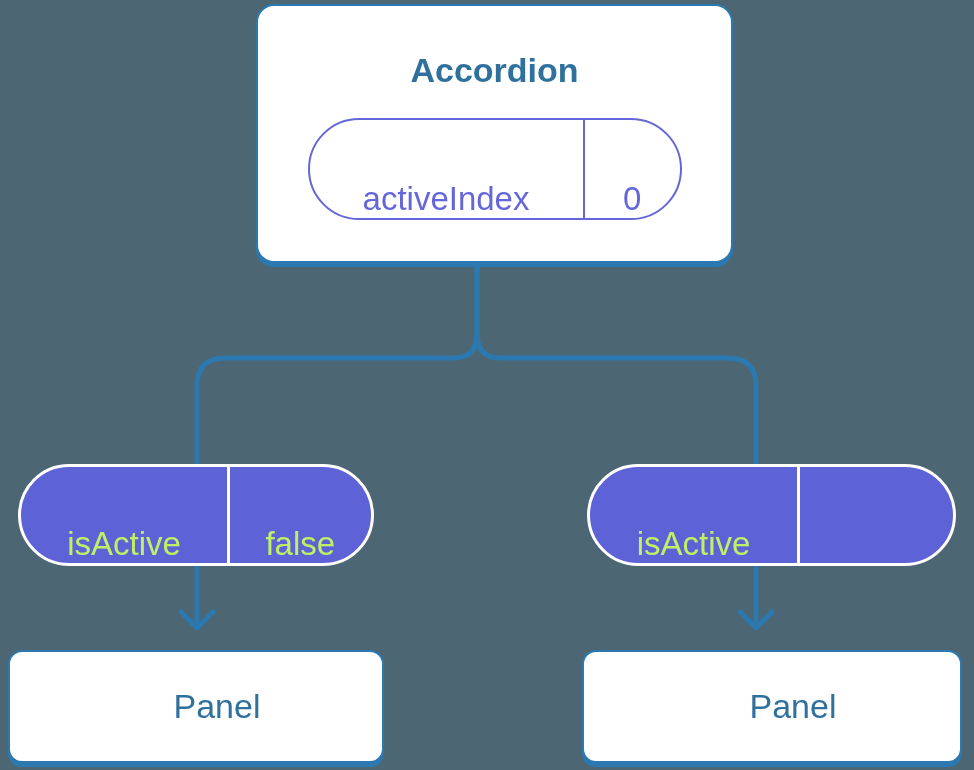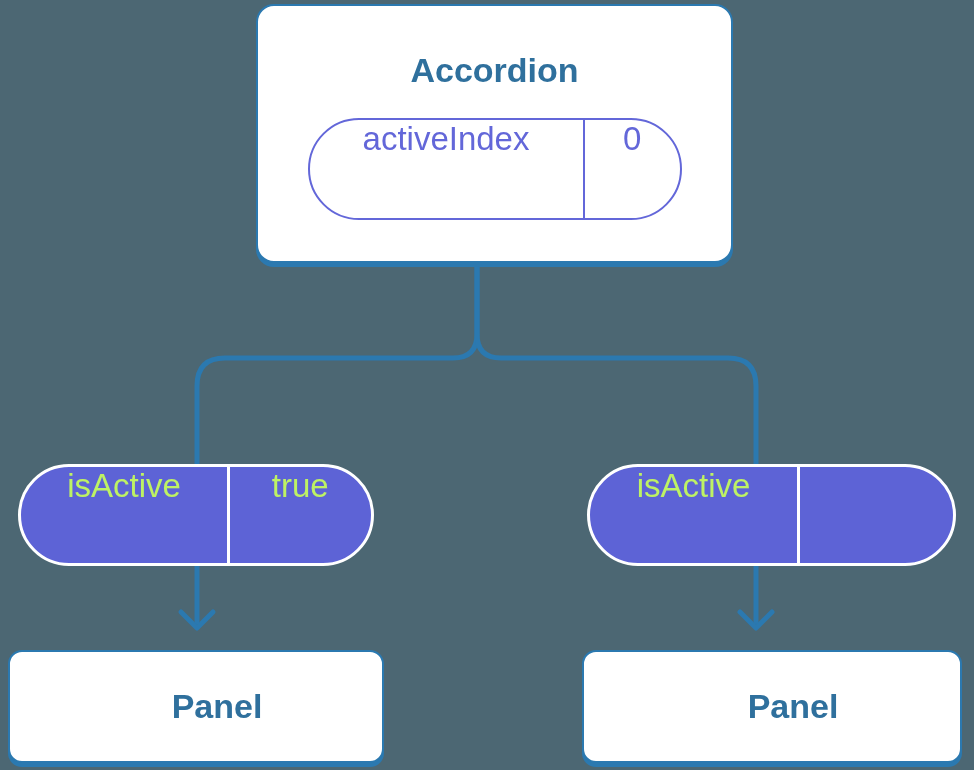--- a/index.html
+++ b/index.html
@@ -49,21 +49,21 @@
   .card-title {
     font-size: 34px;
     font-weight: 600;
     color: #2f709d;
     line-height: 44px;
     text-align: center;
   }
   .pill {
     box-sizing: border-box;
     display: flex;
-    align-items: flex-start;
+    align-items: flex-end;
     border-radius: 51px;
     overflow: hidden;
     height: 102px;
   }
   .pill .seg {
     display: flex;
     align-items: center;
     justify-content: center;
     font-size: 33px;
     white-space: nowrap;
@@ -111,21 +111,21 @@
     height: 113px;
     border-radius: 14px;
     display: flex;
     align-items: center;
     justify-content: center;
   }
   .card.panel.left  { left: 8px;   width: 376px; }
   .card.panel.right { left: 582px; width: 380px; }
   .panel-title {
     font-size: 34px;
-    font-weight: 700;
+    font-weight: 400;
     color: #2f709d;
     margin-left: 42px;
   }
 </style>
 </head>
 <body>
 
 <div class="canvas">
 
   <svg class="connectors" width="974" height="770" viewBox="0 0 974 770">
@@ -142,21 +142,21 @@
     <div class="pill outline">
       <span class="seg seg-name">activeIndex</span>
       <span class="divider"></span>
       <span class="seg seg-value">0</span>
     </div>
   </div>
 
   <div class="pill solid left">
     <span class="seg seg-name">isActive</span>
     <span class="divider"></span>
-    <span class="seg seg-value">true</span>
+    <span class="seg seg-value">false</span>
   </div>
 
   <div class="pill solid right">
     <span class="seg seg-name">isActive</span>
     <span class="divider"></span>
   </div>
 
   <div class="card panel left">
     <div class="panel-title">Panel</div>
   </div>

